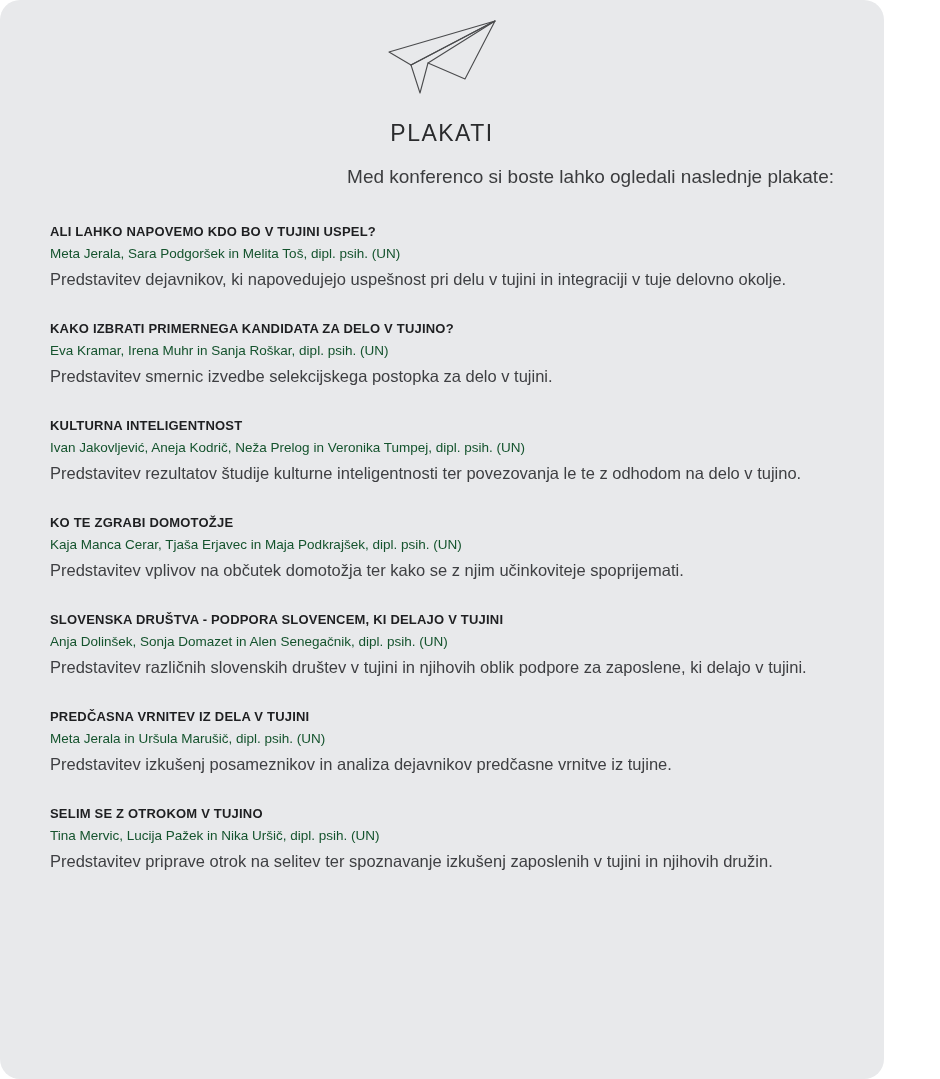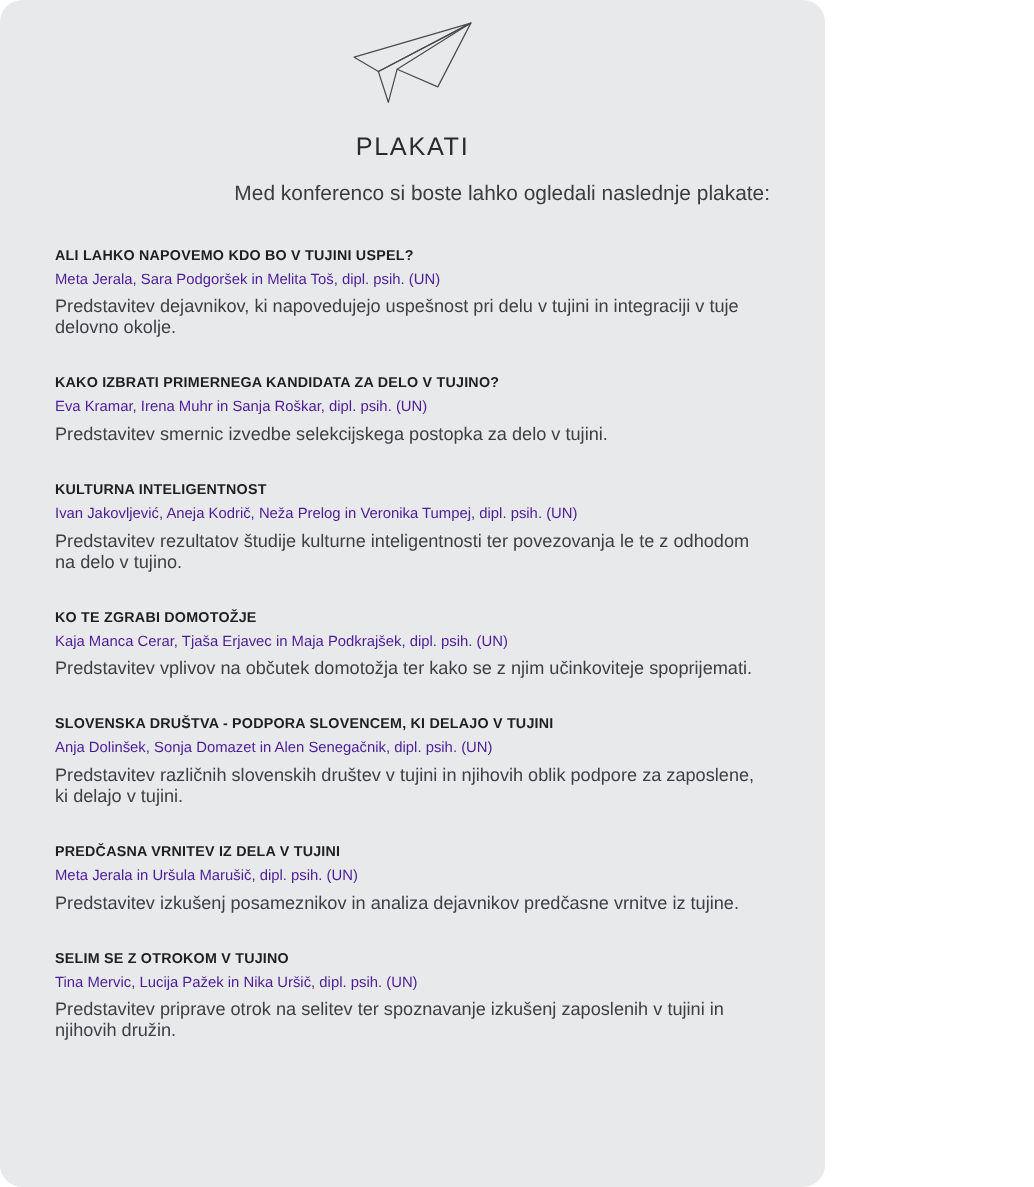--- a/index.html
+++ b/index.html
@@ -3,21 +3,21 @@
 <meta charset="utf-8">
 <style>
   html, body {
     margin: 0;
     padding: 0;
     background: #ffffff;
     font-family: "Liberation Sans", "DejaVu Sans", sans-serif;
   }
   .page {
     position: relative;
-    width: 750px;
+    width: 884px;
     height: 1079px;
     background: #e8e9eb;
     border-radius: 20px;
     box-sizing: border-box;
     padding: 14px 50px 0 50px;
     overflow: hidden;
   }
   .plane-wrap {
     width: 130px;
     height: 90px;
@@ -53,21 +53,21 @@
     margin: 0 0 7px 0;
     font-size: 13px;
     font-weight: 700;
     letter-spacing: 0.2px;
     color: #1e1f21;
   }
   .poster .authors {
     margin: 0 0 9px 0;
     font-size: 13.5px;
     font-weight: 400;
-    color: #4c1d95;
+    color: #14532d;
   }
   .poster .desc {
     margin: 0;
     font-size: 16.5px;
     font-weight: 400;
     color: #3e3f42;
   }
 </style>
 </head>
 <body>

